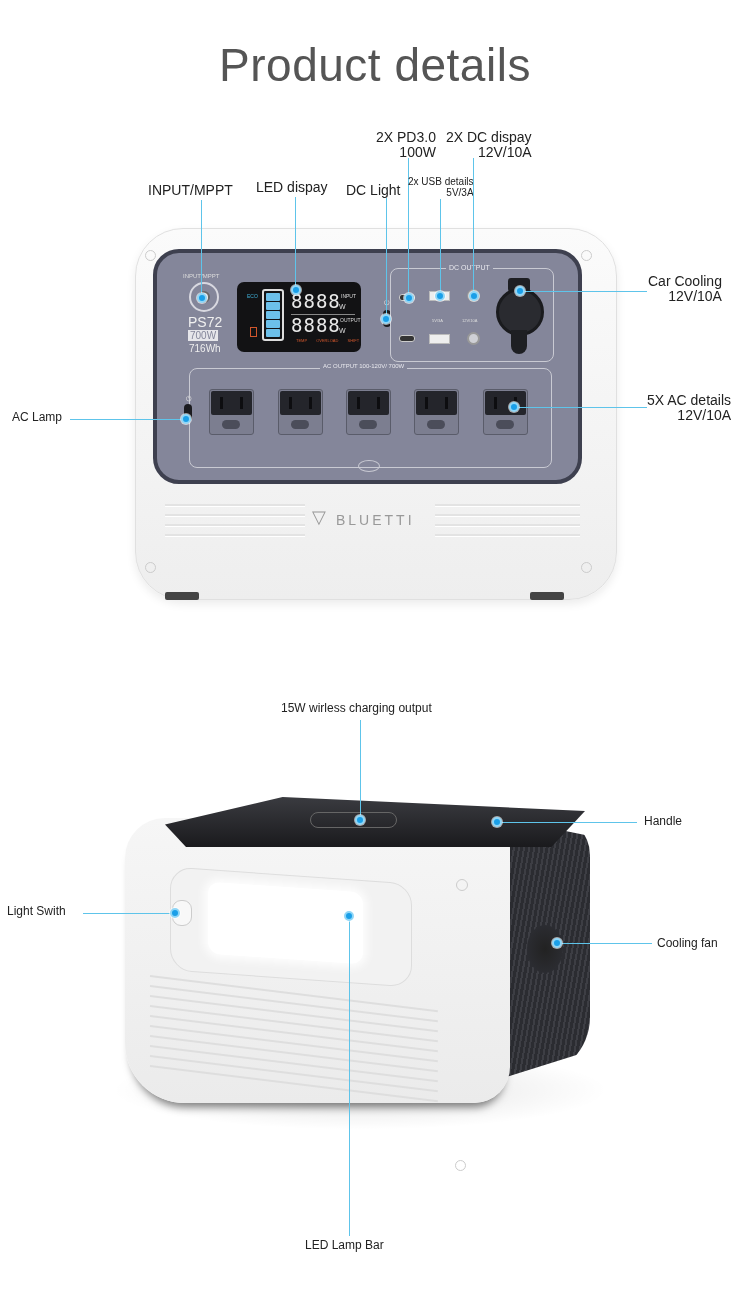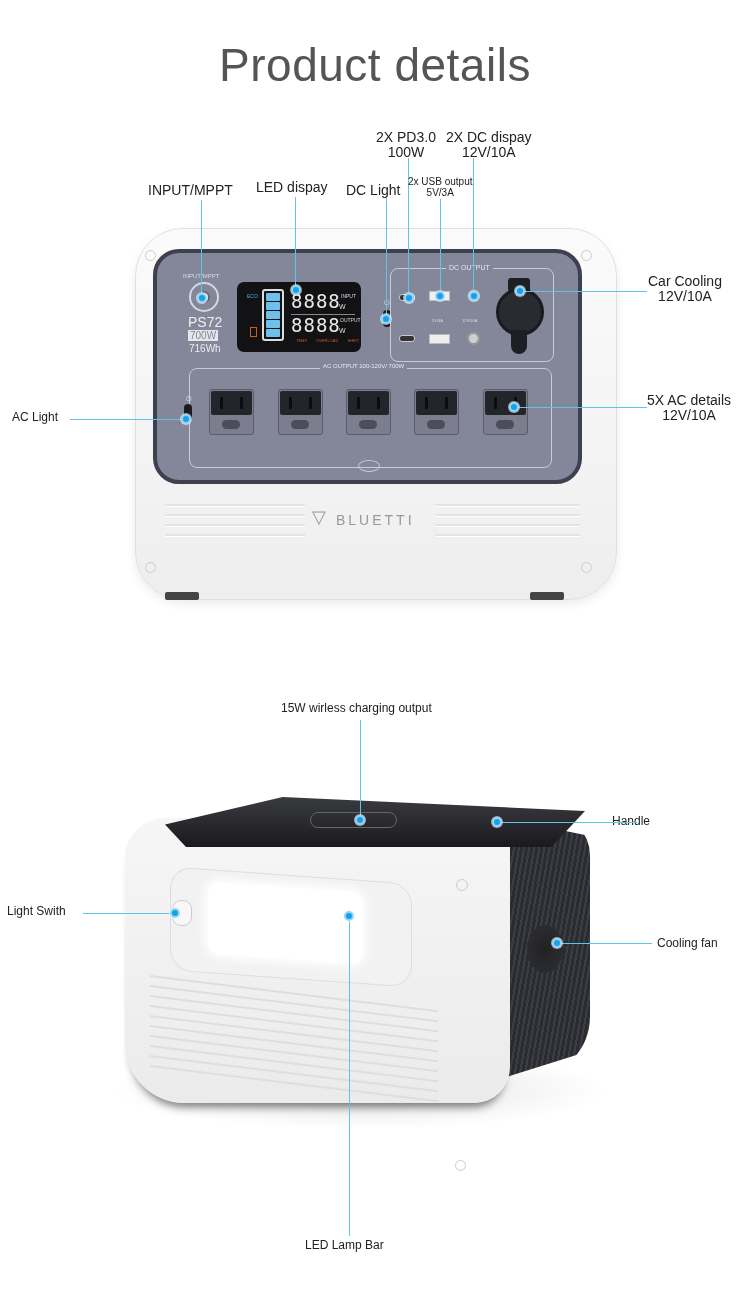--- a/index.html
+++ b/index.html
@@ -1,19 +1,19 @@
 <!DOCTYPE html>
 <html><head>
 <meta charset="utf-8">
 <style>
   html, body { margin:0; padding:0; background:#ffffff; }
   body { width:750px; height:1300px; position:relative; overflow:hidden; font-family:"Liberation Sans", sans-serif; color:#222; }
   .abs { position:absolute; }
   .title { left:0; width:750px; top:38px; text-align:center; font-size:46px; color:#555; font-family:"Liberation Sans", sans-serif; letter-spacing:0.5px; }
-  .lbl { position:absolute; font-size:14px; color:#222; text-align:center; line-height:15px; white-space:nowrap; }
+  .lbl { position:absolute; font-size:14px; color:#222; text-align:right; line-height:15px; white-space:nowrap; }
   .lbl.small { font-size:10px; line-height:11px; }
   .lbl.sm2 { font-size:12px; line-height:13px; }
   .vline { position:absolute; width:1px; background:#5ec4ea; }
   .hline { position:absolute; height:1px; background:#5ec4ea; }
   .dot { position:absolute; width:10px; height:10px; border-radius:50%; background:#1a9fe8; border:2px solid #8fd6f7; box-sizing:border-box; margin-left:-5px; margin-top:-5px; box-shadow:0 0 0 1px rgba(255,255,255,0.6); }
 
   
   .p1-shell { left:135px; top:228px; width:480px; height:370px; background:linear-gradient(#fbfbfb,#eeeeee); border-radius:48px; border:1px solid #e0e0e0; box-shadow:0 4px 10px rgba(0,0,0,0.08); }
   .p1-foot { top:592px; width:34px; height:8px; background:#444; border-radius:2px; }
   .p1-panel { left:153px; top:249px; width:429px; height:235px; background:#84869a; border-radius:26px; border:4px solid #3e404f; box-sizing:border-box; }
@@ -176,21 +176,21 @@
   <div class="dot" style="left:386px;top:319px"></div>
 
   <div class="lbl" style="left:376px;top:130px">
     <div>2X PD3.0</div>
     <div>100W</div>
   </div>
   <div class="vline" style="left:408px;top:158px;height:140px"></div>
   <div class="dot" style="left:409px;top:298px"></div>
 
   <div class="lbl small" style="left:408px;top:176px">
-    <div>2x USB output</div>
+    <div>2x USB details</div>
     <div>5V/3A</div>
   </div>
   <div class="vline" style="left:440px;top:199px;height:97px"></div>
   <div class="dot" style="left:440px;top:296px"></div>
 
   <div class="lbl" style="left:446px;top:130px">
     <div>2X DC dispay</div>
     <div>12V/10A</div>
   </div>
   <div class="vline" style="left:473px;top:158px;height:138px"></div>
@@ -203,21 +203,21 @@
   <div class="hline" style="left:520px;top:291px;width:127px"></div>
   <div class="dot" style="left:520px;top:291px"></div>
 
   <div class="lbl" style="left:647px;top:393px">
     <div>5X AC details</div>
     <div>12V/10A</div>
   </div>
   <div class="hline" style="left:514px;top:407px;width:133px"></div>
   <div class="dot" style="left:514px;top:407px"></div>
 
-  <div class="lbl sm2" style="left:12px;top:411px">AC Light</div>
+  <div class="lbl sm2" style="left:12px;top:411px">AC Lamp</div>
   <div class="hline" style="left:70px;top:419px;width:116px"></div>
   <div class="dot" style="left:186px;top:419px"></div>
 </div>
 
 <div>
   <div class="abs p2-shadow"></div>
   <div class="abs p2-side"></div>
   <div class="abs p2-front"></div>
   <div class="abs p2-top"></div>
   <div class="abs" style="left:310px;top:812px;width:85px;height:14px;border:1px solid #666;border-radius:8px"></div>
@@ -237,21 +237,21 @@
   <div class="p2-vent" style="left:150px;top:1025px;width:290px;transform:rotate(7deg)"></div>
   <div class="p2-vent" style="left:150px;top:1035px;width:290px;transform:rotate(7deg)"></div>
   <div class="p2-vent" style="left:150px;top:1045px;width:290px;transform:rotate(7deg)"></div>
   <div class="p2-vent" style="left:150px;top:1055px;width:290px;transform:rotate(7deg)"></div>
   <div class="p2-vent" style="left:150px;top:1065px;width:290px;transform:rotate(7deg)"></div>
 
   <div class="lbl sm2" style="left:281px;top:702px">15W wirless charging output</div>
   <div class="vline" style="left:360px;top:720px;height:100px"></div>
   <div class="dot" style="left:360px;top:820px"></div>
 
-  <div class="lbl sm2" style="left:612px;top:815px">Handle</div>
+  <div class="lbl sm2" style="left:644px;top:815px">Handle</div>
   <div class="hline" style="left:497px;top:822px;width:140px"></div>
   <div class="dot" style="left:497px;top:822px"></div>
 
   <div class="lbl sm2" style="left:7px;top:905px">Light Swith</div>
   <div class="hline" style="left:83px;top:913px;width:92px"></div>
   <div class="dot" style="left:175px;top:913px"></div>
 
   <div class="lbl sm2" style="left:657px;top:937px">Cooling fan</div>
   <div class="hline" style="left:557px;top:943px;width:95px"></div>
   <div class="dot" style="left:557px;top:943px"></div>

